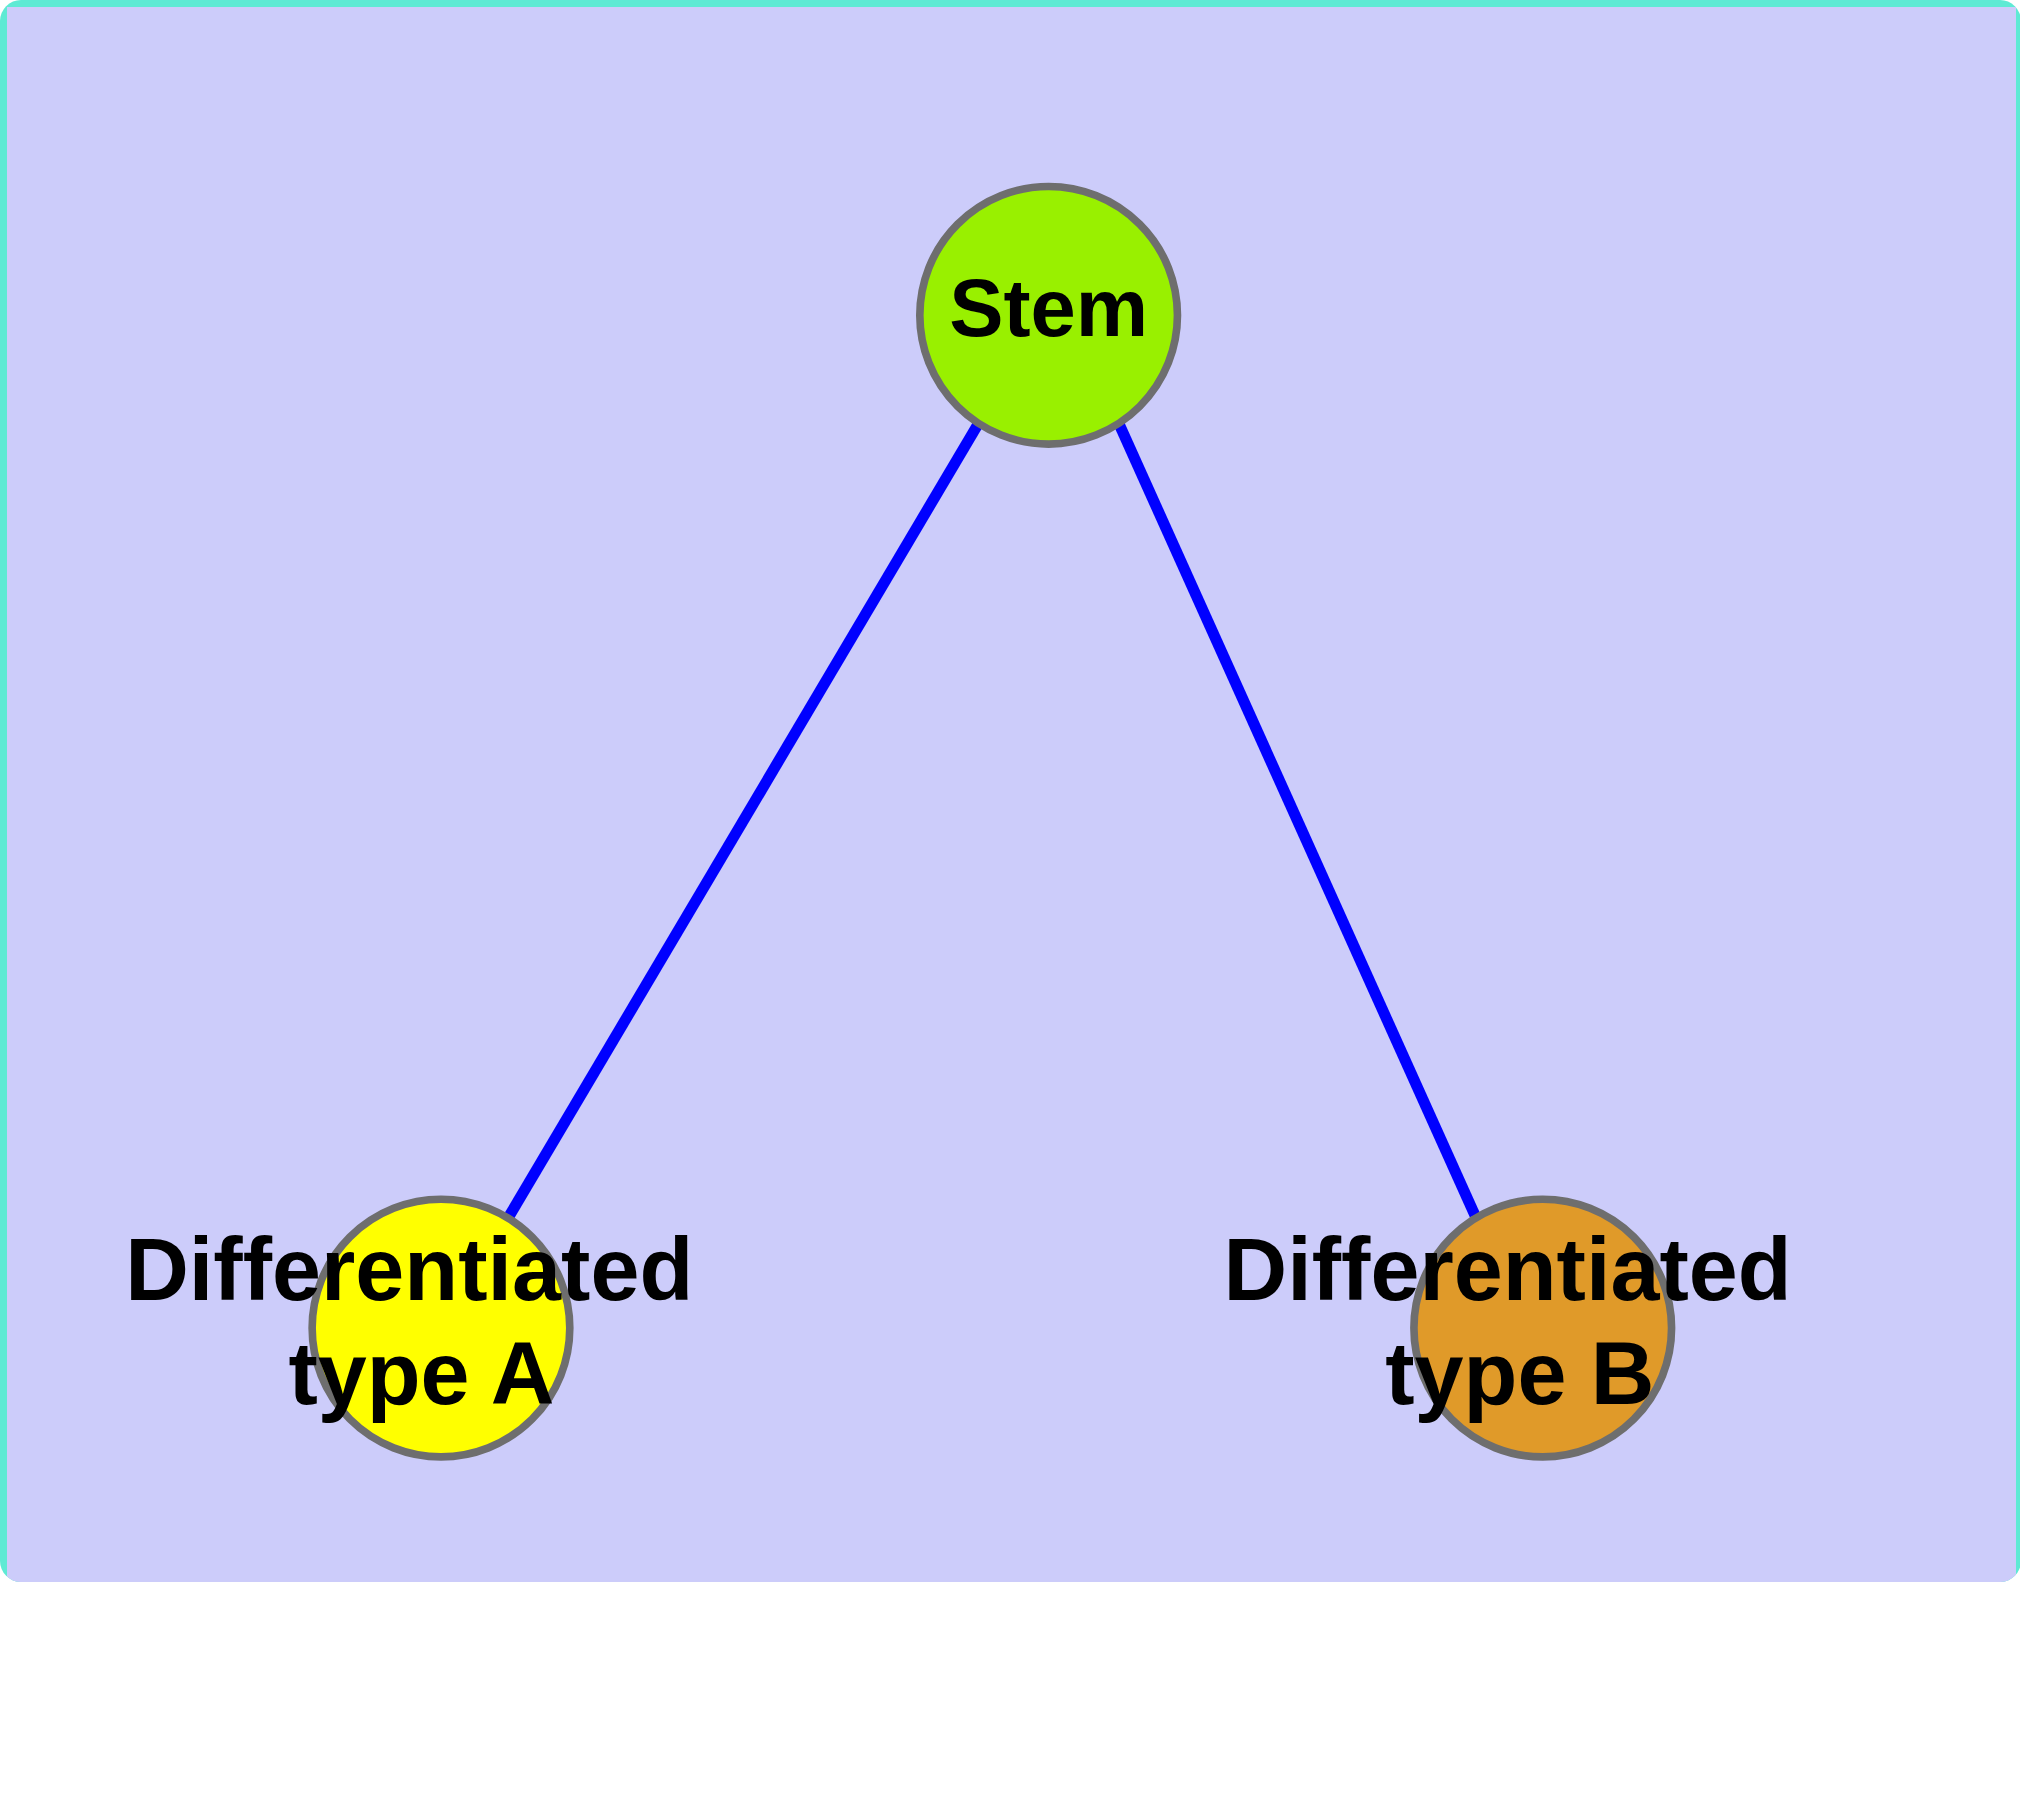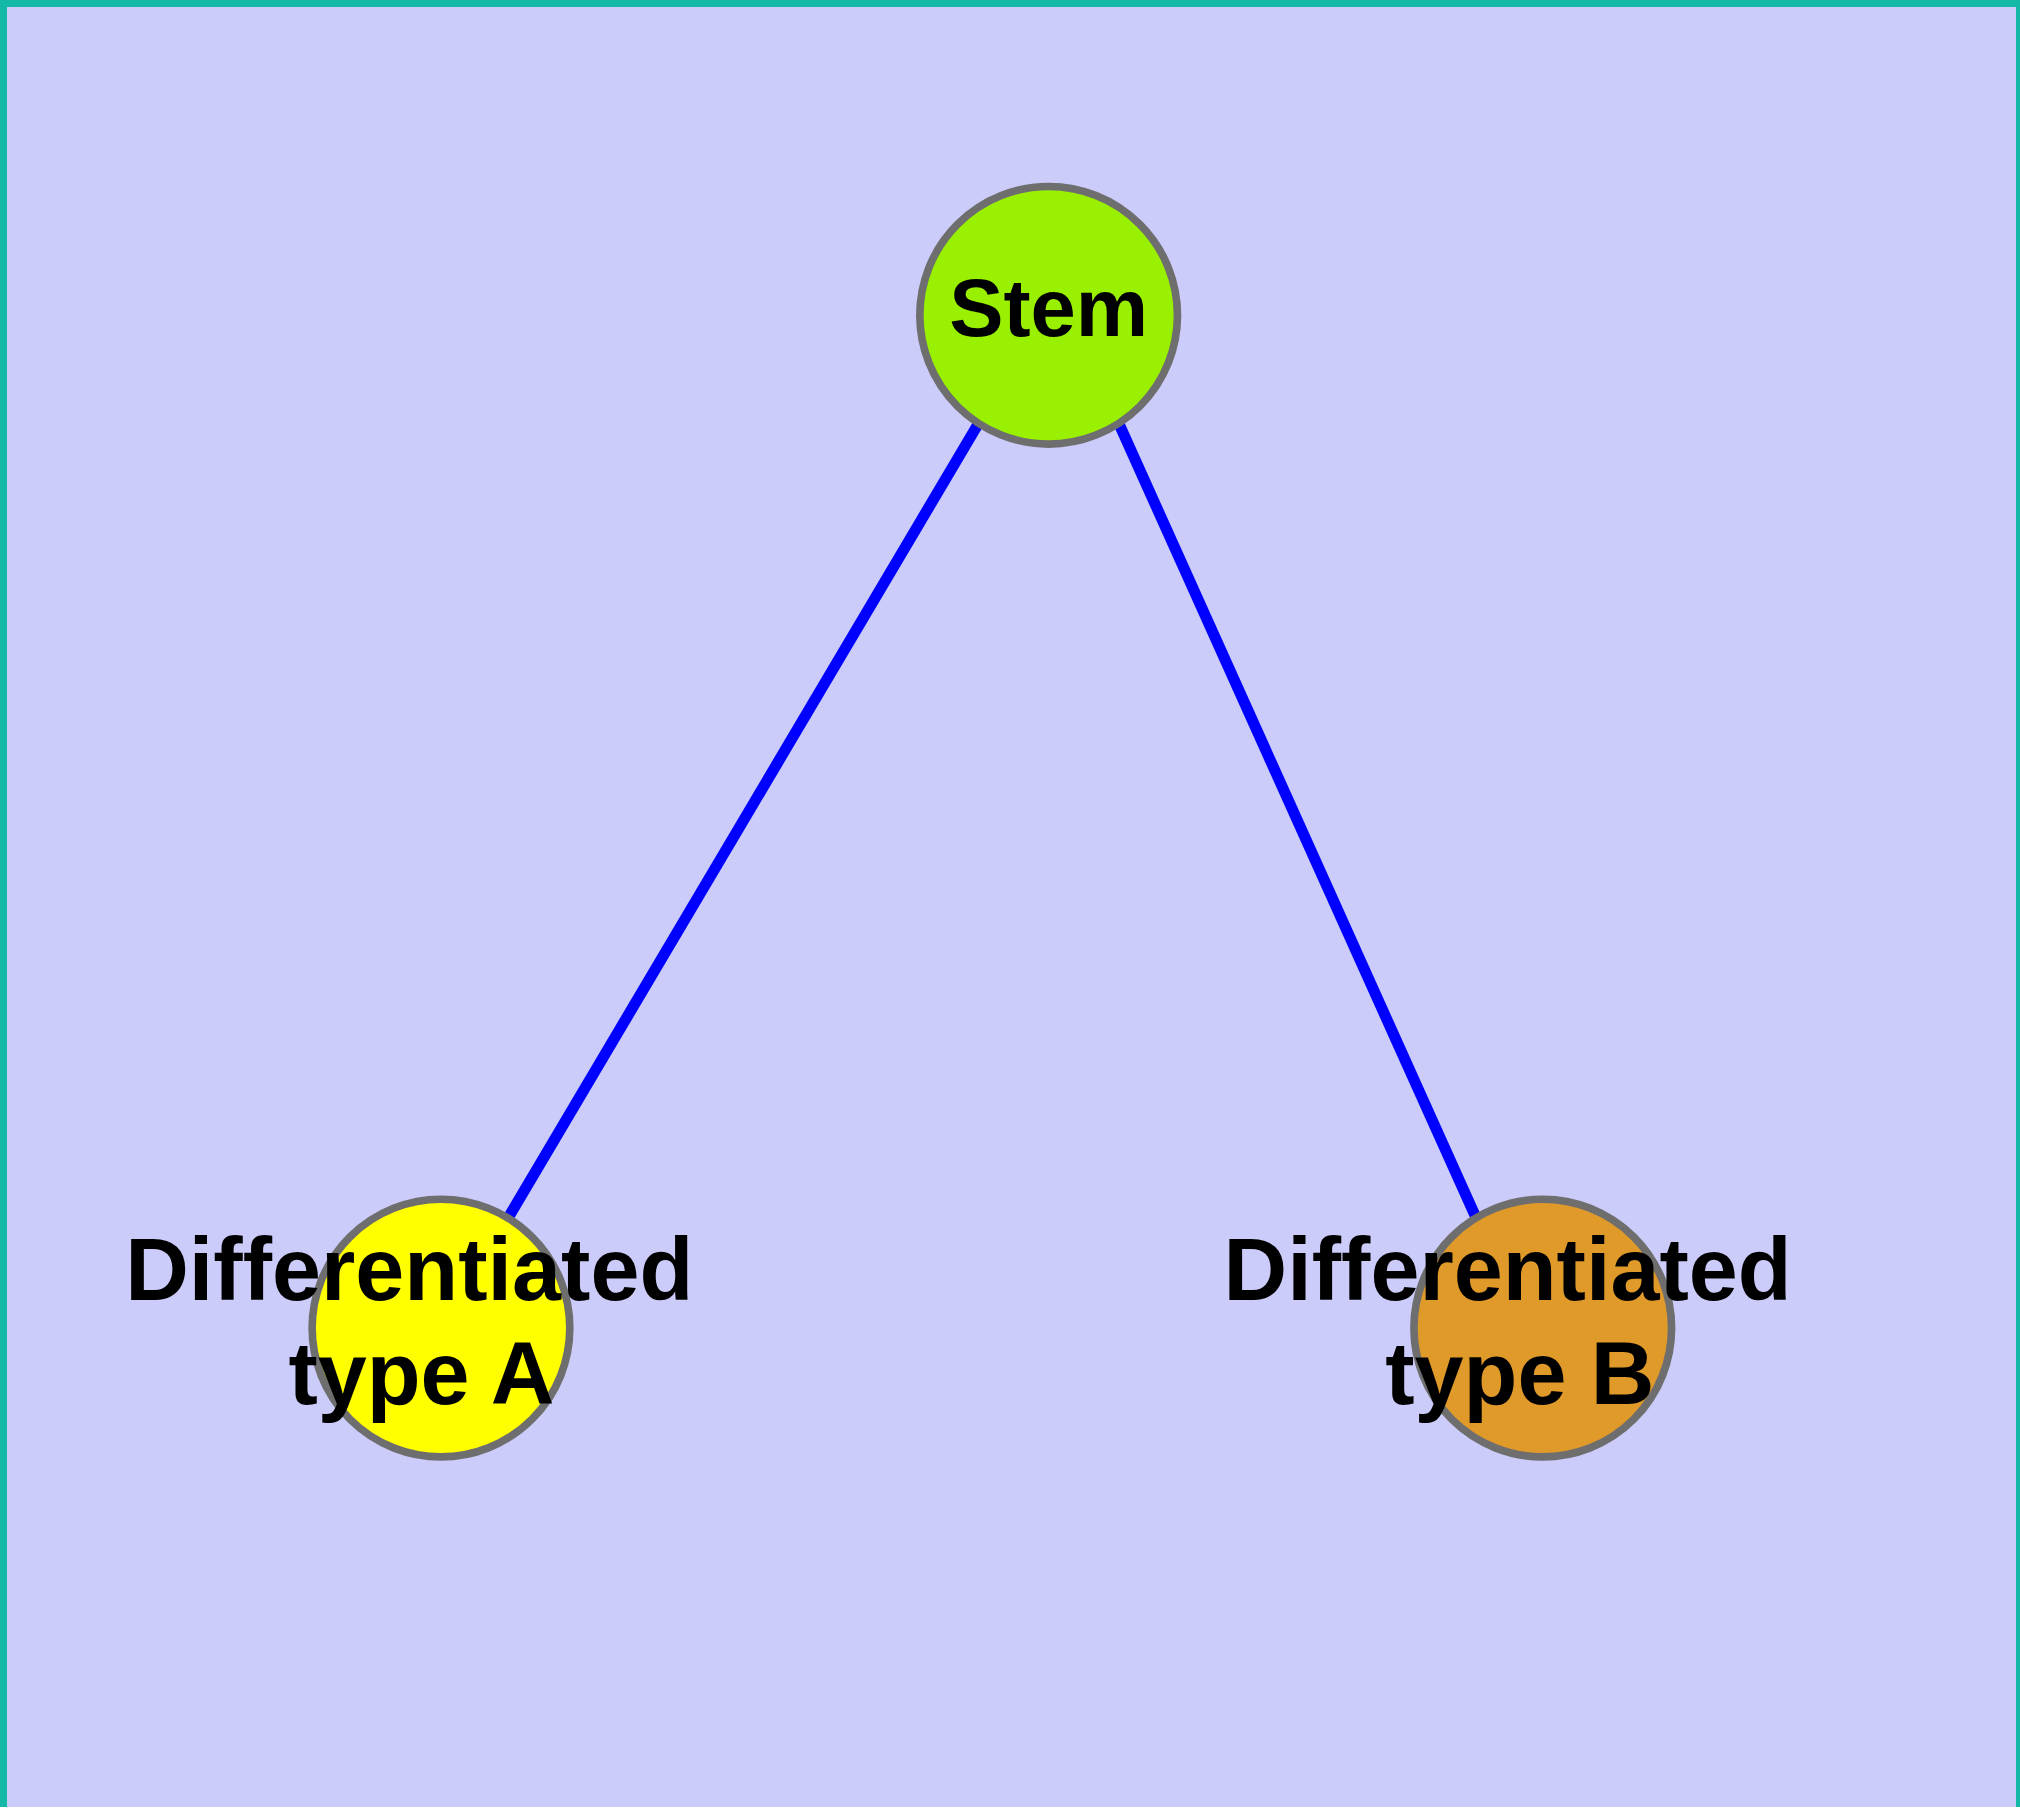--- a/index.html
+++ b/index.html
@@ -3,24 +3,25 @@
 <meta charset="utf-8">
 <style>
   html, body {
     margin: 0;
     padding: 0;
     background: #ffffff;
   }
   #canvas {
     position: relative;
     width: 2021px;
-    height: 1807px;
-    background: #14b8a6;
+    height: 1582px;
+    background: #5eead4;
     overflow: hidden;
     font-family: "Liberation Sans", "DejaVu Sans", sans-serif;
+    border-radius: 21px;
   }
   #plot-area {
     position: absolute;
     left: 6.8px;
     top: 6.8px;
     width: 2009px;
     height: 1800px;
     background: #ccccfa;
   }
   #graph-svg {

